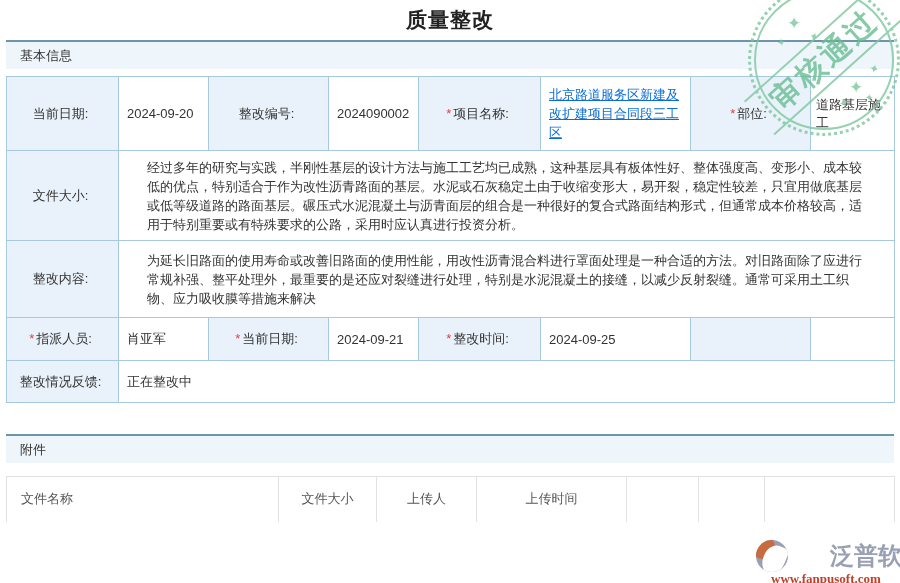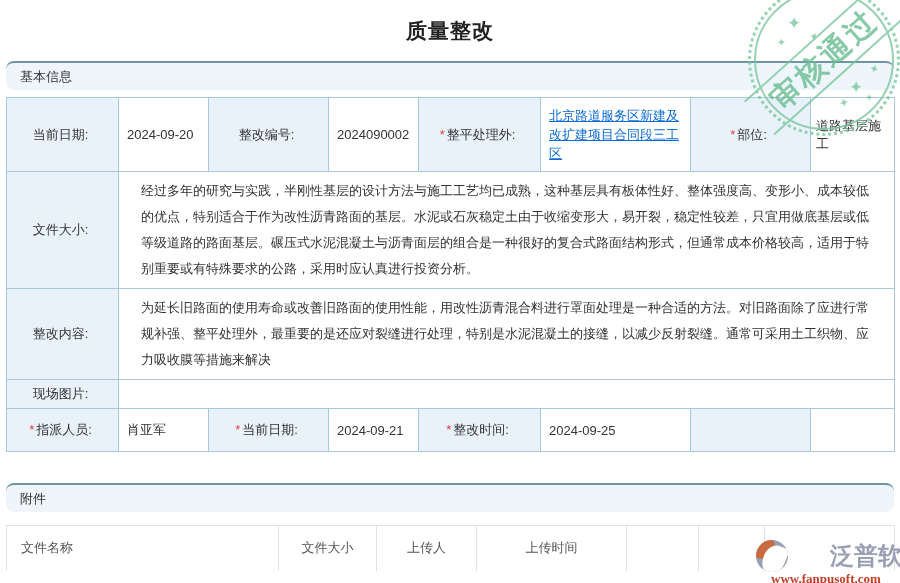--- a/index.html
+++ b/index.html
@@ -3,38 +3,38 @@
 <meta charset="utf-8">
 <style>
   * { box-sizing: border-box; }
   html,body { margin:0; padding:0; }
   body {
     width:900px; height:583px; overflow:hidden; position:relative;
     background:#fff; font-family:"Liberation Sans","DejaVu Sans",sans-serif;
   }
 
   
-  .page-header { height:61px; display:flex; align-items:center; justify-content:center; }
+  .page-header { height:40px; display:flex; align-items:center; justify-content:center; }
   .page-title { font-size:21px; font-weight:bold; color:#222; letter-spacing:1px; }
 
   
   .section-bar {
     margin:0 6px; height:29px; background:#EEF5FB; border-top:2px solid #6E95A9;
     display:flex; align-items:center; padding-left:14px;
-    font-size:13px; color:#333;border-radius:8px;
+    font-size:13px; color:#333;
   }
 
   
   table.form-table {
     border-collapse:collapse; table-layout:fixed; width:888px; margin:7px 6px 0;
   }
   table.form-table td { border:1px solid #A6C9DD; font-size:13px; color:#333; overflow:hidden; }
   td.lbl { background:#E9F2FA; text-align:center; padding:3px 6px 3px 2px; }
   td.val { background:#fff; text-align:left; padding:3px 4px 3px 8px; }
-  td.txt { background:#fff; text-align:left; padding:6px 22px; line-height:26px; color:#444; }
+  td.txt { background:#fff; text-align:left; padding:6px 28px; line-height:19px; color:#444; }
   .req { color:#E04040; margin-right:2px; font-size:13px; }
   a.proj-link { color:#0B6CD4; text-decoration:underline; line-height:19px; }
 
   
   table.att-table {
     border-collapse:collapse; table-layout:fixed; width:888px; margin:13px 6px 0;
   }
   table.att-table th {
     border:1px solid #E2E2E2; border-bottom:none; height:45px; font-size:13px; font-weight:400;
     color:#555; background:#fff; text-align:center; padding:0 4px;
@@ -109,57 +109,57 @@
       <col style="width:120px">
       <col style="width:84px">
   </colgroup>
   <tbody>
       <tr style="height:74px">
     <td class="lbl"><span>当前日期:</span></td>
     <td class="val">2024-09-20</td>
     <td class="lbl"><span>整改编号:</span></td>
     <td class="val">2024090002</td>
     <td class="lbl">
-      <span class="req">*</span><span>整平处理外:</span>
+      <span class="req">*</span><span>项目名称:</span>
     </td>
     <td class="val">
       <a class="proj-link" href="#">北京路道服务区新建及改扩建项目合同段三工区</a>
     </td>
     <td class="lbl">
       <span class="req">*</span><span>部位:</span>
     </td>
     <td class="val" style="padding-left:5px">道路基层施工</td>
   </tr>
   <tr style="height:90px">
     <td class="lbl"><span>文件大小:</span></td>
     <td class="txt" colspan="7">经过多年的研究与实践，半刚性基层的设计方法与施工工艺均已成熟，这种基层具有板体性好、整体强度高、变形小、成本较低的优点，特别适合于作为改性沥青路面的基层。水泥或石灰稳定土由于收缩变形大，易开裂，稳定性较差，只宜用做底基层或低等级道路的路面基层。碾压式水泥混凝土与沥青面层的组合是一种很好的复合式路面结构形式，但通常成本价格较高，适用于特别重要或有特殊要求的公路，采用时应认真进行投资分析。</td>
   </tr>
   <tr style="height:77px">
     <td class="lbl"><span>整改内容:</span></td>
     <td class="txt" colspan="7">为延长旧路面的使用寿命或改善旧路面的使用性能，用改性沥青混合料进行罩面处理是一种合适的方法。对旧路面除了应进行常规补强、整平处理外，最重要的是还应对裂缝进行处理，特别是水泥混凝土的接缝，以减少反射裂缝。通常可采用土工织物、应力吸收膜等措施来解决</td>
   </tr>
-  <tr style="height:29px">
-    <td class="lbl"><span>现场图片:</span></td>
-    <td class="val" colspan="7"></td>
-  </tr>
   <tr style="height:43px">
     <td class="lbl">
       <span class="req">*</span><span>指派人员:</span>
     </td>
     <td class="val">肖亚军</td>
     <td class="lbl">
       <span class="req">*</span><span>当前日期:</span>
     </td>
     <td class="val">2024-09-21</td>
     <td class="lbl">
       <span class="req">*</span><span>整改时间:</span>
     </td>
     <td class="val">2024-09-25</td>
     <td class="lbl"></td>
     <td class="val"></td>
+  </tr>
+  <tr style="height:42px">
+    <td class="lbl"><span>整改情况反馈:</span></td>
+    <td class="val" colspan="7">正在整改中</td>
   </tr>
 </tbody>
   </table>
 
 <div class="section-bar" style="margin-top:31px">
   <span>附件</span>
 </div>
 
 <table class="att-table">
   <colgroup>

